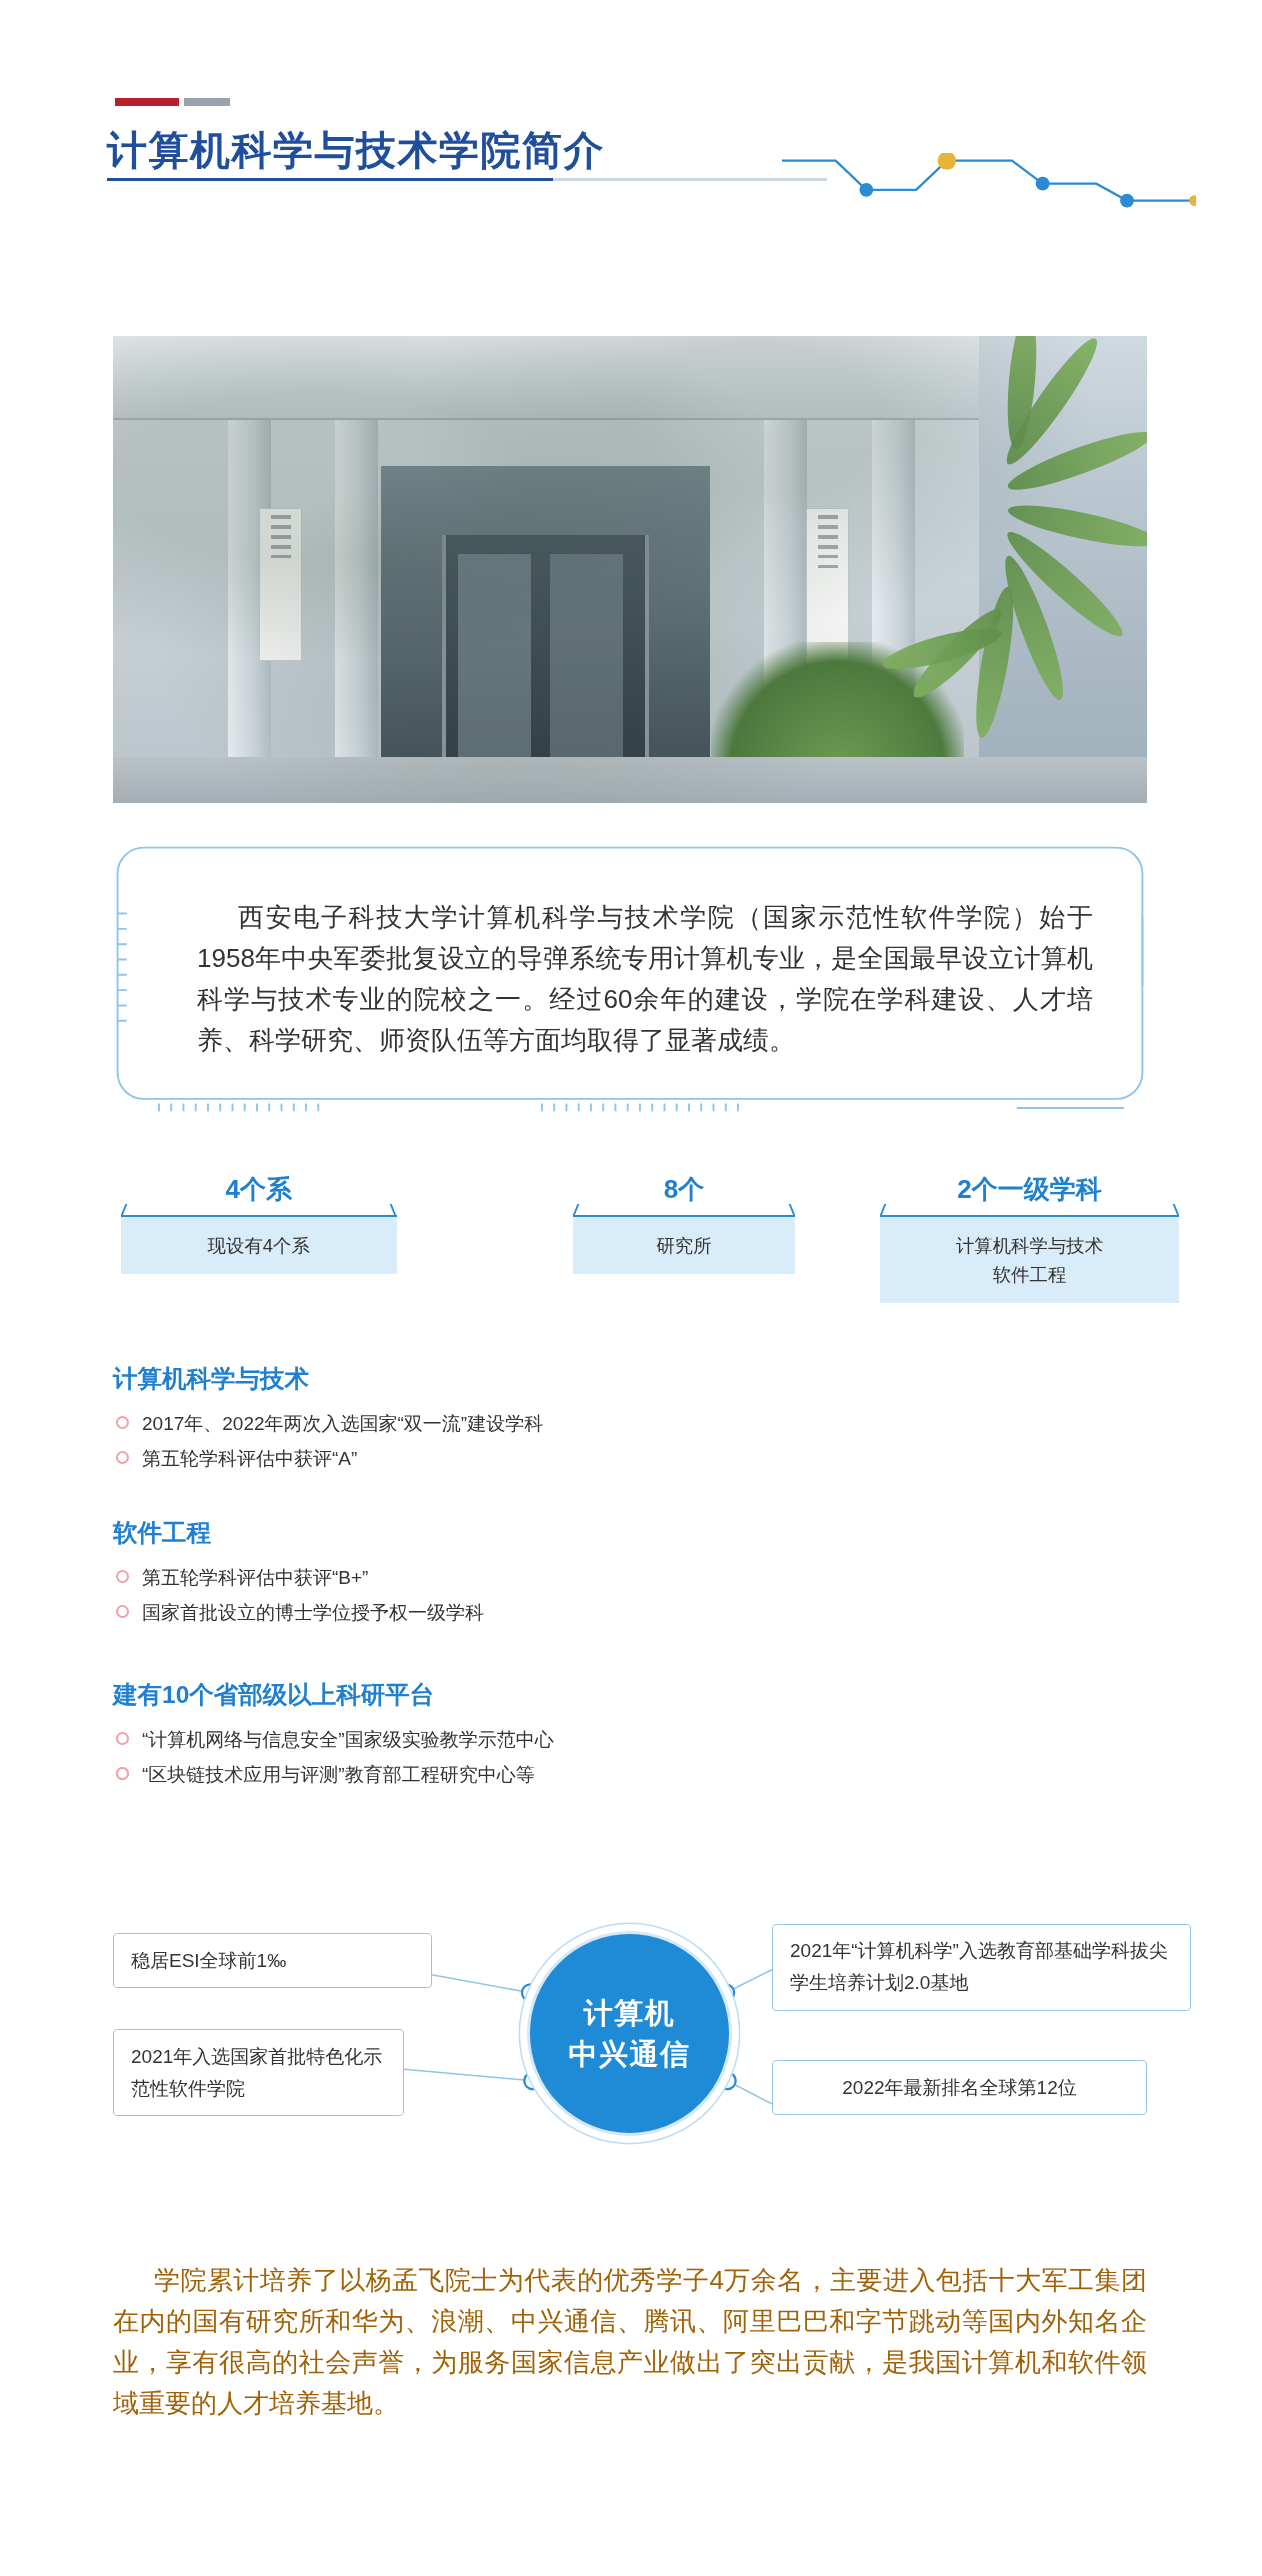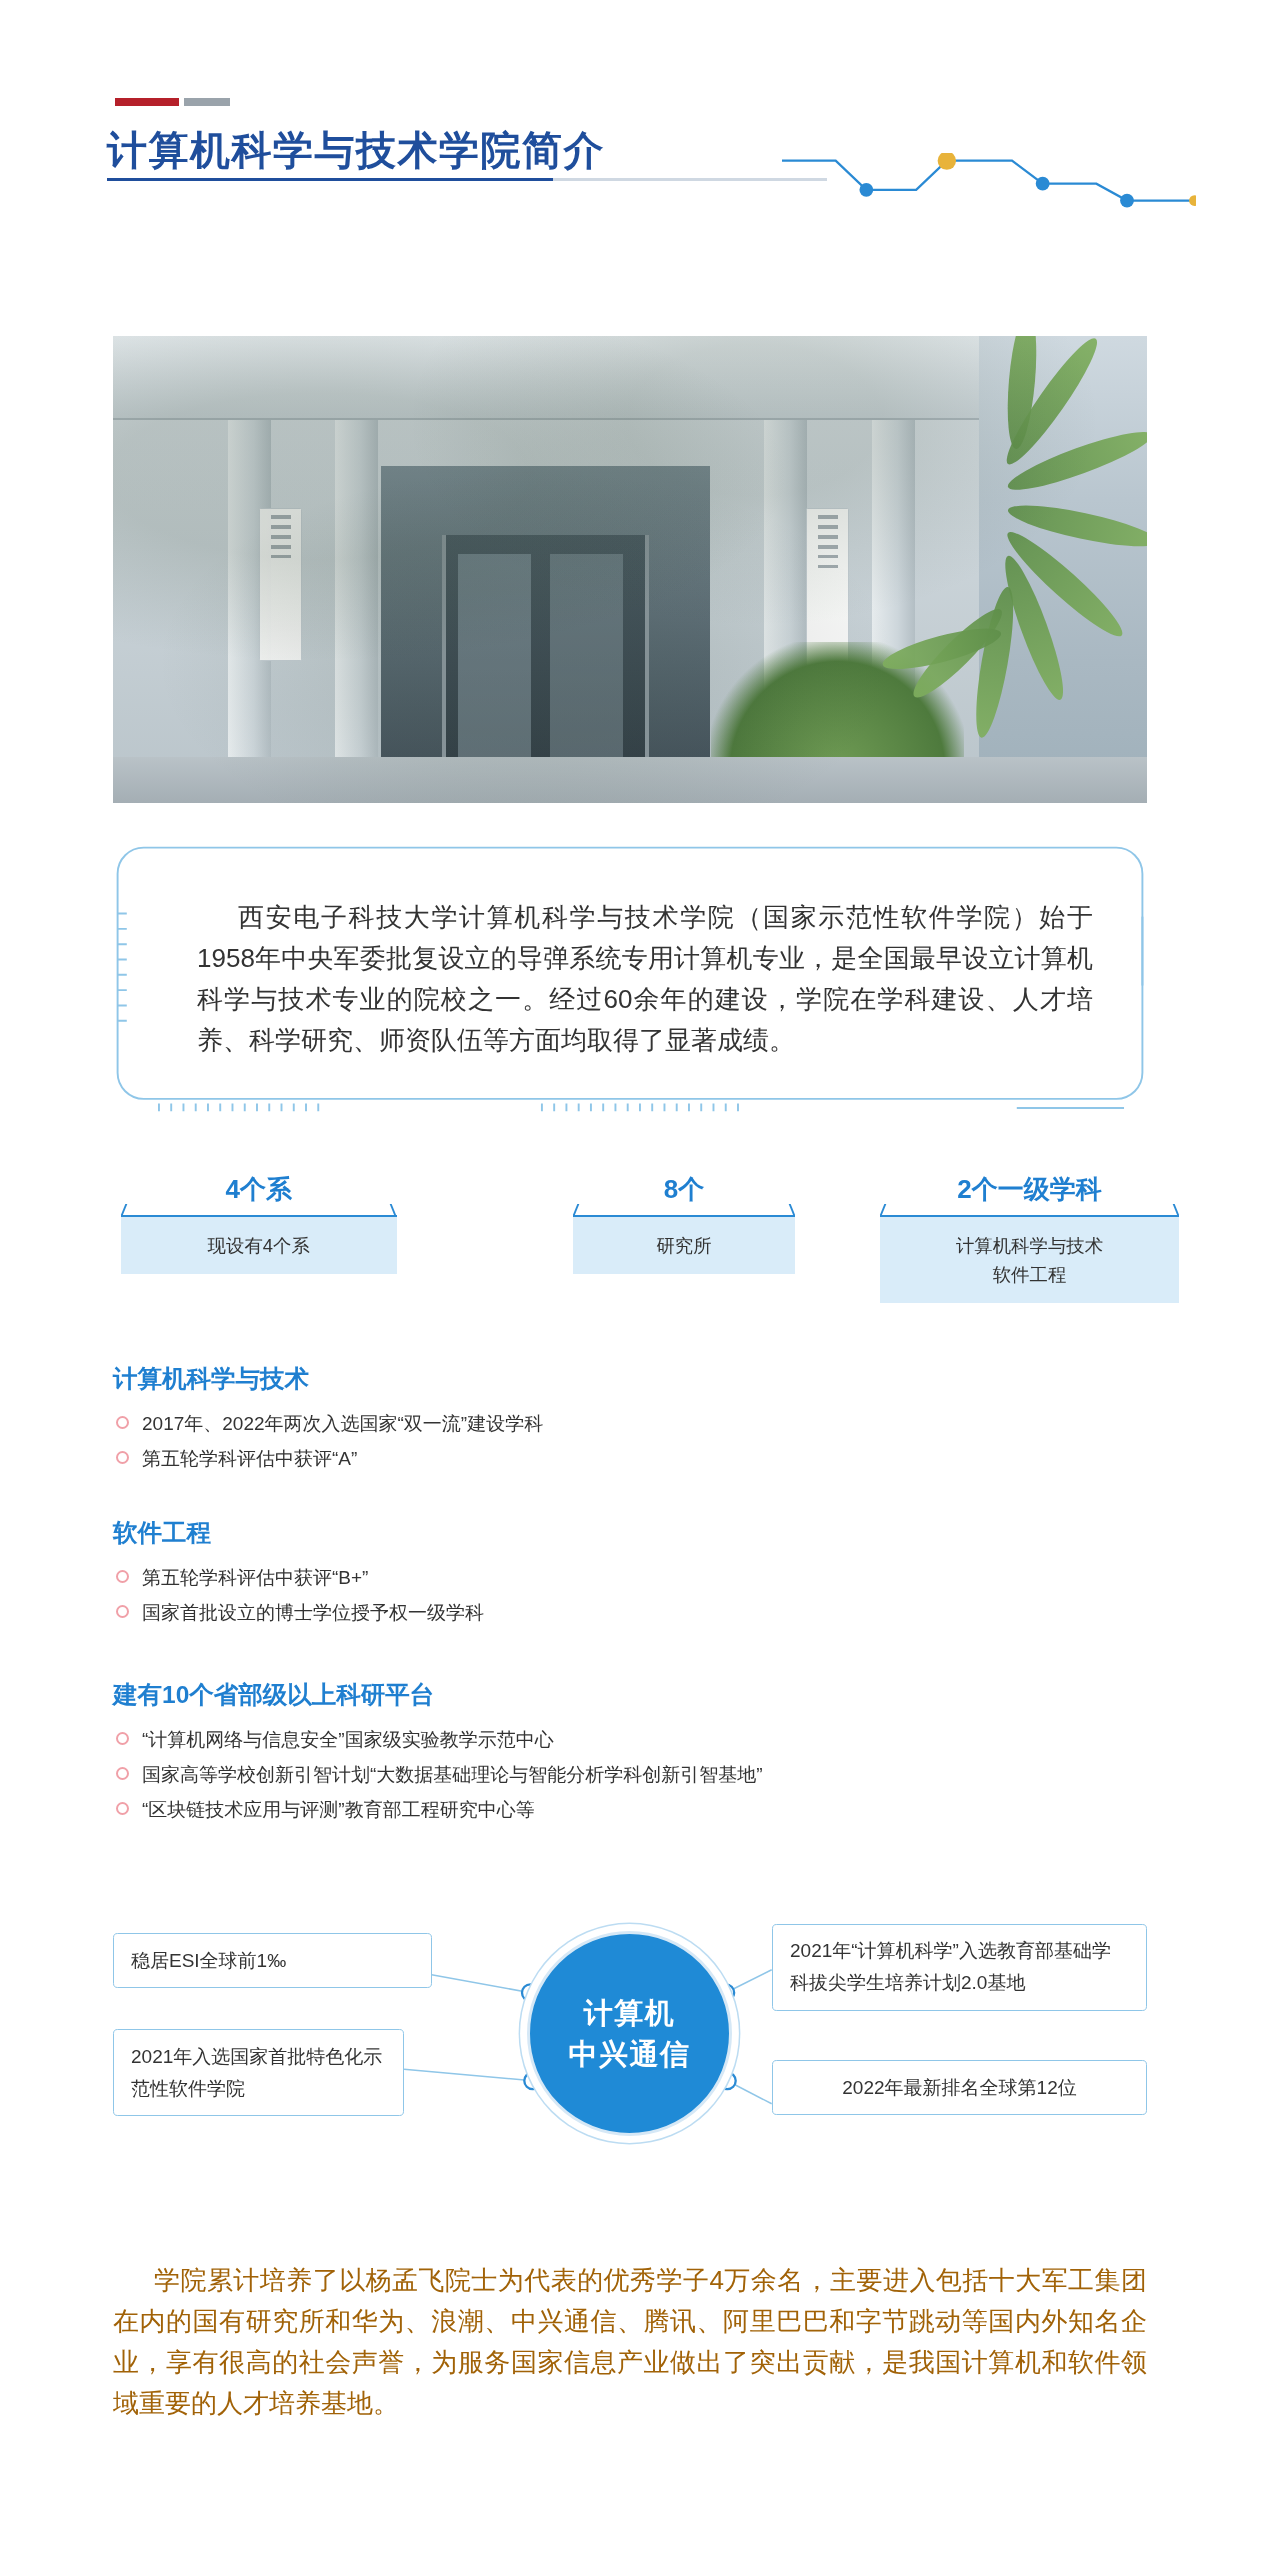--- a/index.html
+++ b/index.html
@@ -208,21 +208,21 @@
   .dbox {
     position: absolute;
     background: #fff;
     border: 1.5px solid #8fc6e8;
     border-radius: 4.6px;
     font-size: 19px; line-height: 32px; color: #333;
     padding: 10.7px 17px;
   }
   #dbox0 { left: 0px;   top: 17px;  width: 319px; }
   #dbox1 { left: 0px;   top: 113px; width: 291px; }
-  #dbox2 { left: 659px; top: 7.7px;  width: 375px; }
+  #dbox2 { left: 659px; top: 7.7px;  width: 419px; }
   #dbox3 { left: 659px; top: 144px; width: 375px; text-align: center; }
   .conn { position: absolute; left: 0; top: 0; }
 
   
   .footer-text {
     position: absolute;
     left: 113px; top: 2260px;
     width: 1034px;
     font-size: 26px; line-height: 41px; color: #a16207;
     text-align: justify; text-indent: 41px;
@@ -336,21 +336,21 @@
   <ul>
     <li><span class="dot"></span><span>第五轮学科评估中获评“B+”</span></li>
     <li><span class="dot"></span><span>国家首批设立的博士学位授予权一级学科</span></li>
   </ul>
 </div>
 
 <div class="sec" style="top:1678px;">
   <h3>建有10个省部级以上科研平台</h3>
   <ul>
     <li><span class="dot"></span><span>“计算机网络与信息安全”国家级实验教学示范中心</span></li>
-    <li><span class="dot"></span><span>国家高等学校创新引智计划“大数据基础理论与智能分析学科创新引智基地”</span></li>
+    <li><span class="dot"></span></li>
     <li><span class="dot"></span><span>“区块链技术应用与评测”教育部工程研究中心等</span></li>
   </ul>
 </div>
 
 <div class="diagram">
   <svg class="conn" width="1034" height="253" viewBox="0 0 1350 330">
     <path d="M380,70 L545,100" stroke="#8fc6e8" stroke-width="2" fill="none"></path>
     <path d="M380,200 L548,215" stroke="#8fc6e8" stroke-width="2" fill="none"></path>
     <path d="M800,100 L860,70" stroke="#8fc6e8" stroke-width="2" fill="none"></path>
     <path d="M802,215 L860,245" stroke="#8fc6e8" stroke-width="2" fill="none"></path>

